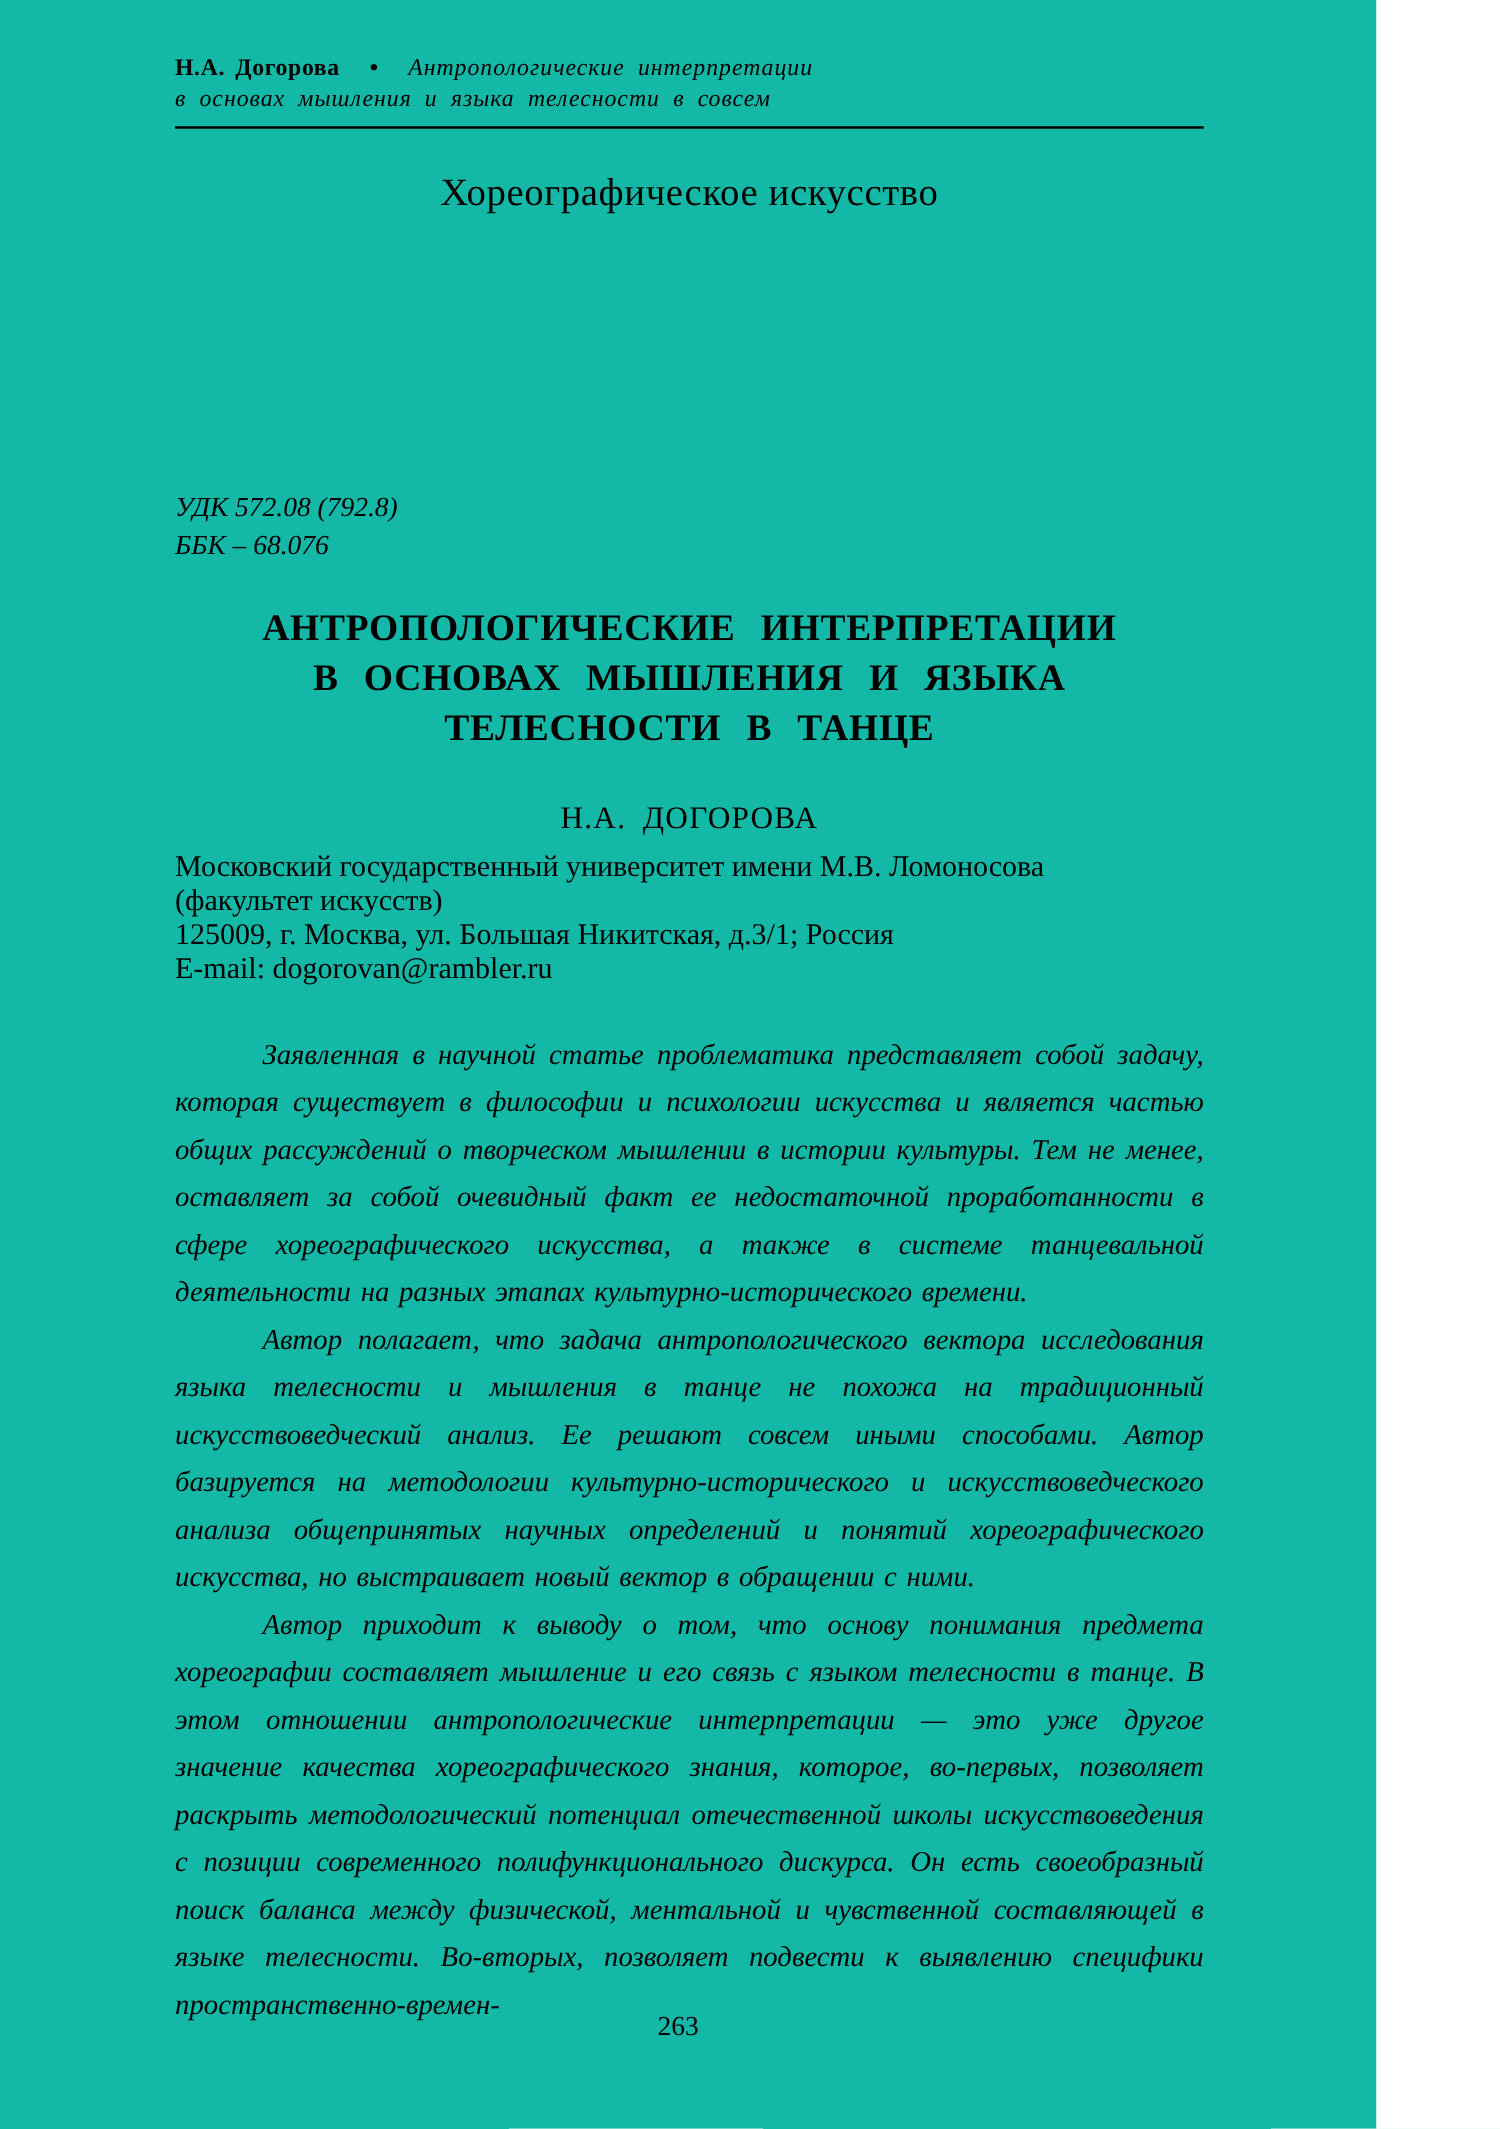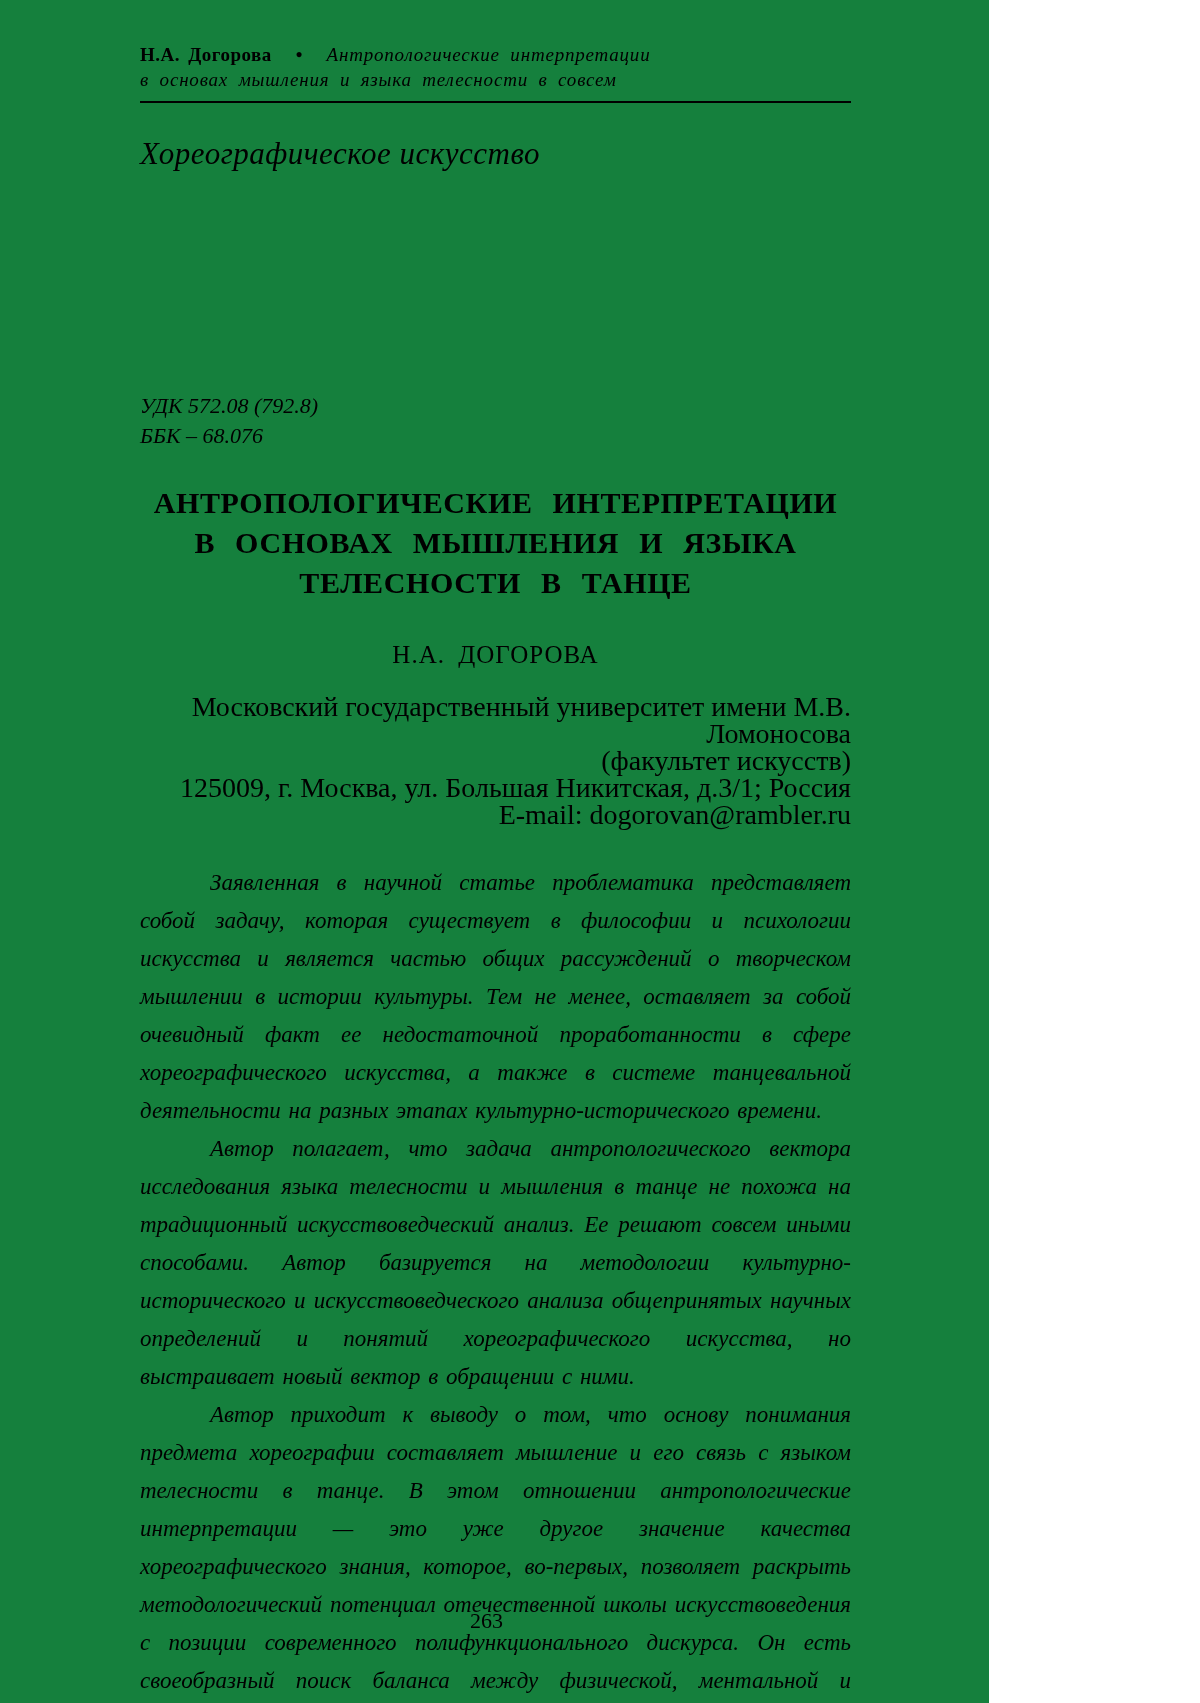--- a/index.html
+++ b/index.html
@@ -4,25 +4,25 @@
   <style>
     html, body {
       margin: 0;
       padding: 0;
       background: #ffffff;
       color: #000000;
       font-family: "Liberation Serif", "DejaVu Serif", serif;
     }
     .page {
       position: relative;
-      width: 989px;
+      width: 1101px;
       height: 1703px;
       box-sizing: border-box;
       padding: 42px 138px 0 140px;
-      background: #15803d;
+      background: #14b8a6;
       overflow: hidden;
     }
 
     
     .running-head {
       font-size: 19px;
       line-height: 25px;
     }
     .rh-line1 { white-space: nowrap; }
     .rh-author {
@@ -43,22 +43,21 @@
     .rh-rule {
       margin-top: 9px;
       border: none;
       border-top: 2px solid #000;
       height: 0;
     }
 
     
     .section-heading {
       margin-top: 32px;
-      text-align: left;
-      font-style: italic;
+      text-align: center;
       font-size: 31px;
       line-height: 38px;
       letter-spacing: 0.5px;
     }
 
     
     .udc-block {
       margin-top: 218px;
       font-size: 22px;
       line-height: 30px;
@@ -78,23 +77,23 @@
 
     
     .author-name {
       margin-top: 38px;
       text-align: center;
       font-size: 25px;
       letter-spacing: 1px;
       word-spacing: 6px;
     }
     .affiliation {
-      margin-top: 24px;
-      text-align: right;
-      font-size: 28px;
+      margin-top: 12px;
+      text-align: left;
+      font-size: 24px;
       line-height: 27px;
     }
 
     
     .abstract {
       margin-top: 36px;
       font-style: italic;
       font-size: 23px;
       line-height: 38px;
       text-align: justify;

